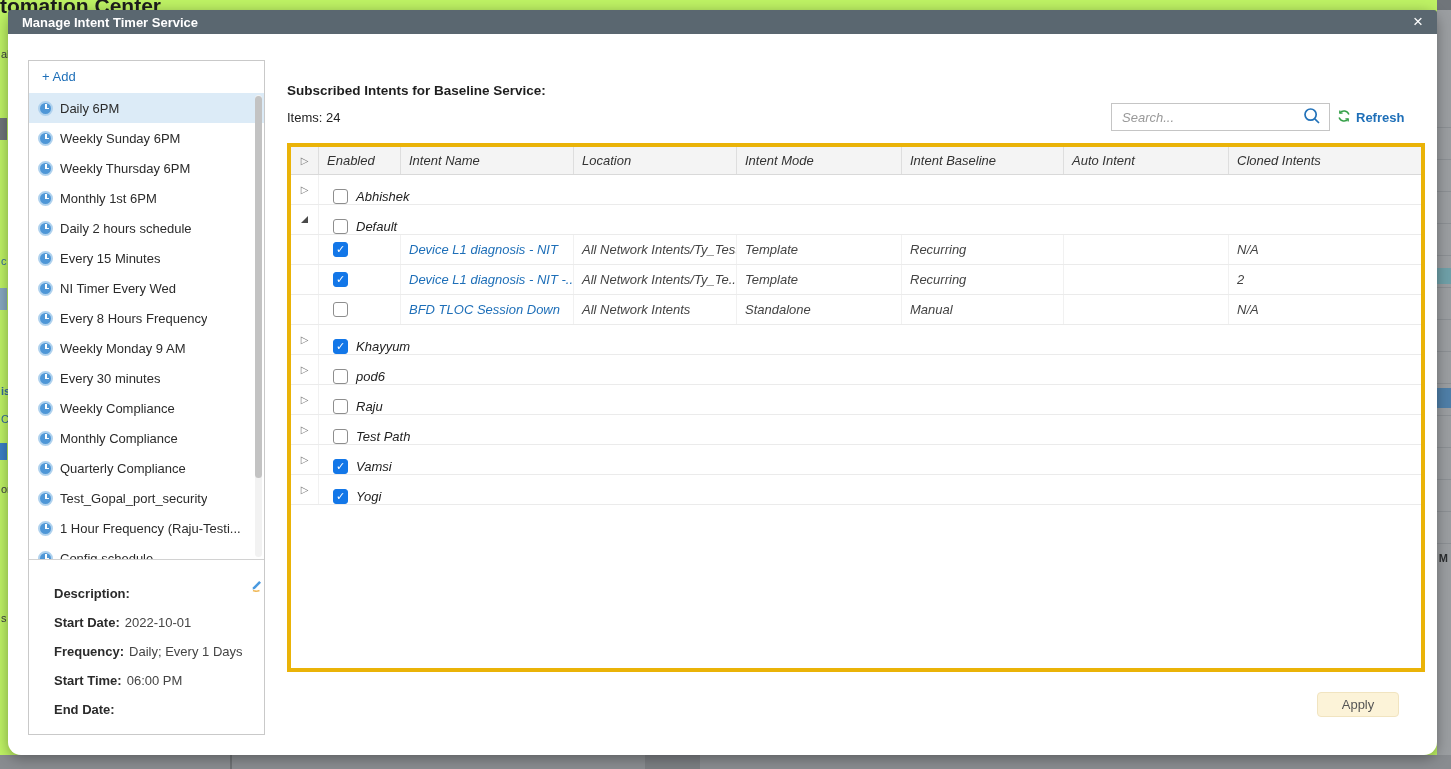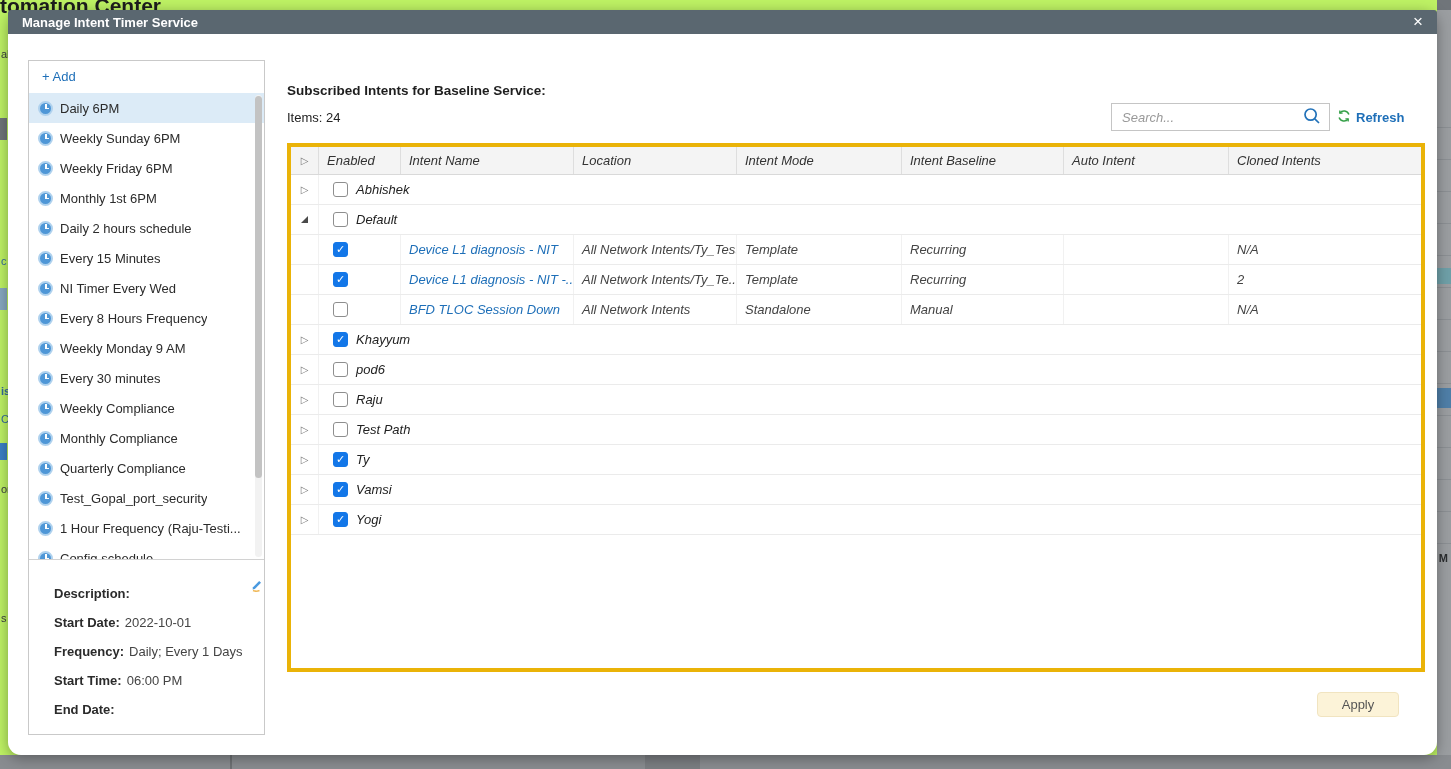--- a/index.html
+++ b/index.html
@@ -80,21 +80,21 @@
   .cell { display:flex; align-items:center; padding-left:8px; color:#444; border-right:1px solid #f1f1f1;
           white-space:nowrap; overflow:hidden; }
   .c0 { width:28px; justify-content:center; padding-left:0; }
   .c1 { width:82px; }
   .c2 { width:173px; }
   .c3 { width:163px; }
   .c4 { width:165px; }
   .c5 { width:162px; }
   .c6 { width:165px; }
   .c7 { flex:1; border-right:none; }
-  .gcell { flex:1; display:flex; align-items:center; padding-left:14px; border-right:none; }
+  .gcell { flex:1; display:flex; align-items:flex-end; padding-left:14px; border-right:none; }
   .gname { margin-left:8px; color:#222; }
   .intent-link { color:var(--accent,#1e6fb8); cursor:pointer; }
   .cb { width:15px; height:15px; border:1.5px solid #8e8e8e; border-radius:3px; background:#fff; cursor:pointer;
         display:flex; align-items:center; justify-content:center; flex:0 0 auto; }
   .cell.c1 .cb { margin-left:6px; }
   .cb.checked { background:var(--cb-blue,#1377e8); border-color:var(--cb-blue,#1377e8); }
   .cb.checked::after { content:"✓"; color:#fff; font-size:11px; font-weight:bold; line-height:1; }
   .exp { display:inline-block; cursor:pointer; }
   .exp.collapsed { color:#7a7a7a; font-size:10px; font-family:"DejaVu Sans",sans-serif; line-height:1; }
   .exp.collapsed::after { content:"▷"; }
@@ -144,21 +144,21 @@
           <div class="list-item selected">
             <span class="clock-icon"></span>
             <span class="li-label">Daily 6PM</span>
           </div>
           <div class="list-item">
             <span class="clock-icon"></span>
             <span class="li-label">Weekly Sunday 6PM</span>
           </div>
           <div class="list-item">
             <span class="clock-icon"></span>
-            <span class="li-label">Weekly Friday 6PM</span>
+            <span class="li-label">Weekly Thursday 6PM</span>
           </div>
           <div class="list-item">
             <span class="clock-icon"></span>
             <span class="li-label">Monthly 1st 6PM</span>
           </div>
           <div class="list-item">
             <span class="clock-icon"></span>
             <span class="li-label">Daily 2 hours schedule</span>
           </div>
           <div class="list-item">
@@ -360,29 +360,20 @@
               <span class="cb"></span>
               <span class="gname">Test Path</span>
             </div>
           </div>
           <div class="trow">
             <div class="cell c0">
               <span class="exp collapsed"></span>
             </div>
             <div class="cell gcell">
               <span class="cb checked"></span>
-              <span class="gname">Ty</span>
-            </div>
-          </div>
-          <div class="trow">
-            <div class="cell c0">
-              <span class="exp collapsed"></span>
-            </div>
-            <div class="cell gcell">
-              <span class="cb checked"></span>
               <span class="gname">Vamsi</span>
             </div>
           </div>
           <div class="trow">
             <div class="cell c0">
               <span class="exp collapsed"></span>
             </div>
             <div class="cell gcell">
               <span class="cb checked"></span>
               <span class="gname">Yogi</span>

